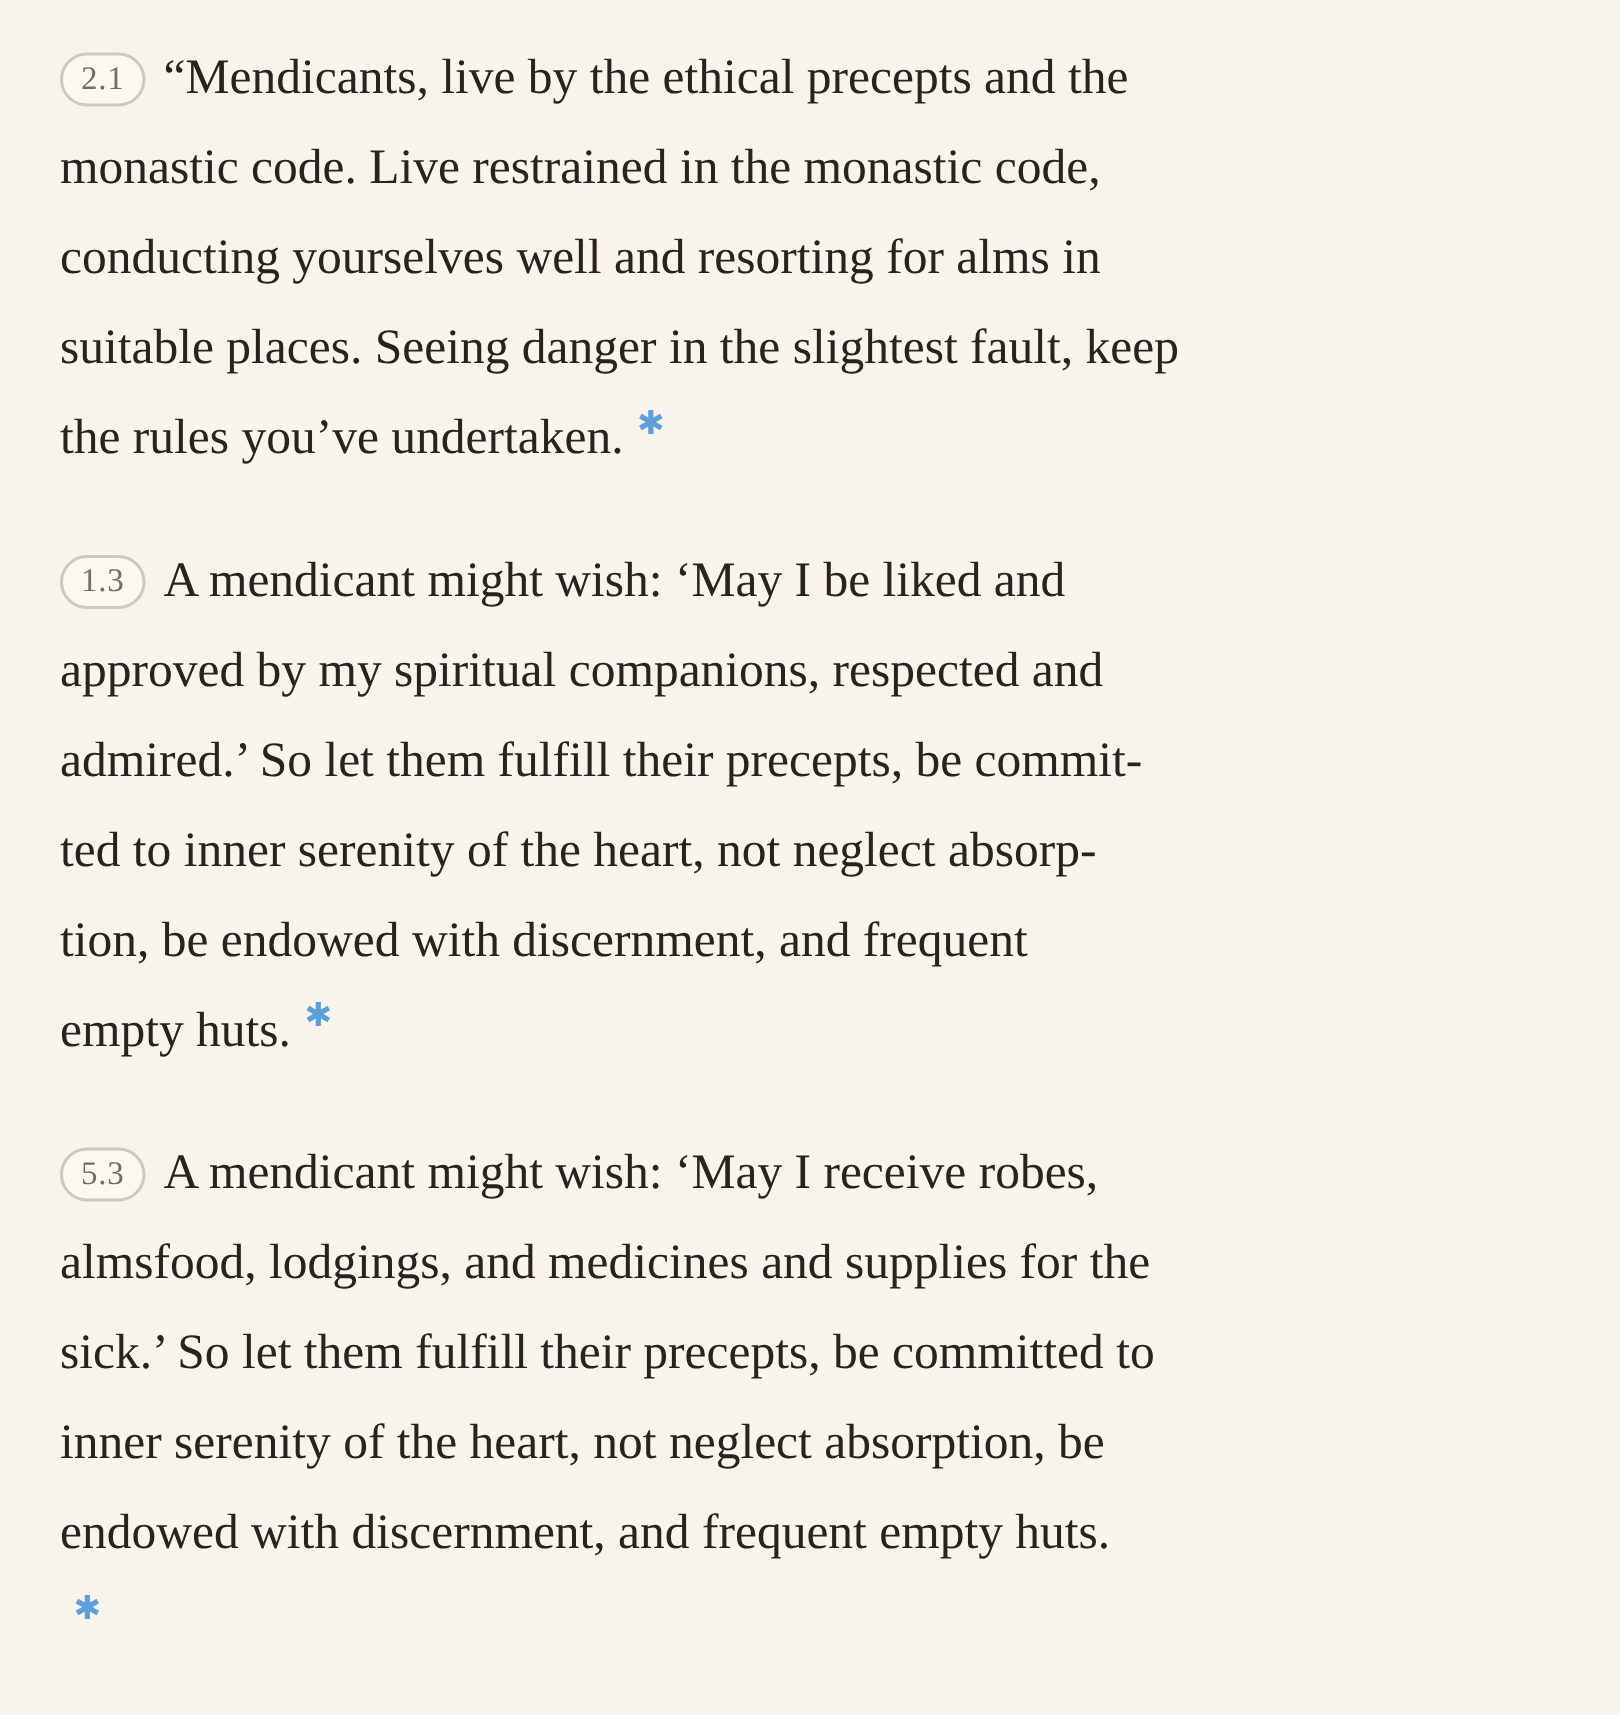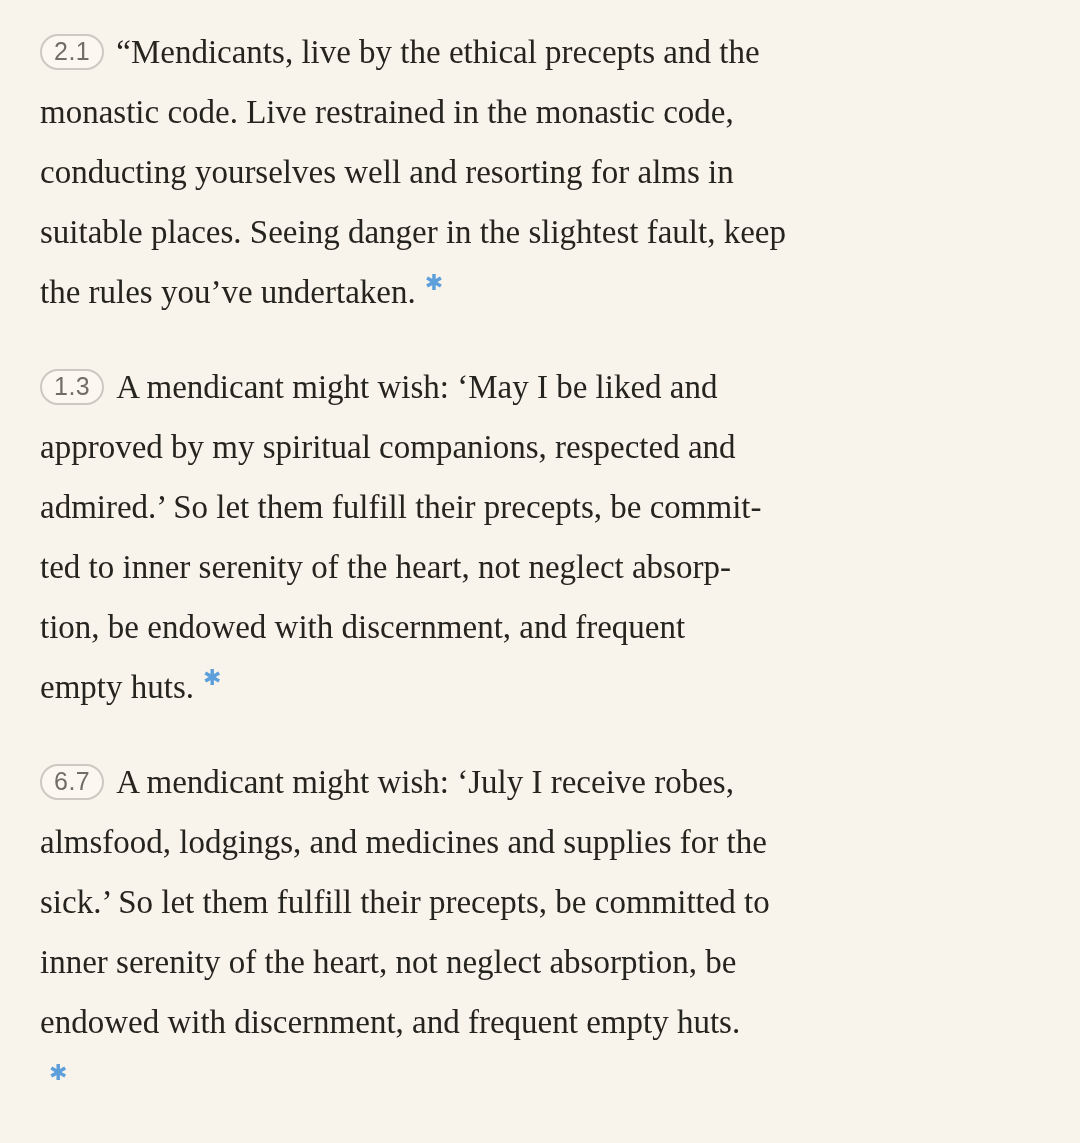--- a/index.html
+++ b/index.html
@@ -28,22 +28,22 @@
   p.segment {
     margin: 0 0 35px 0;
     white-space: normal;
   }
   .seg-text {
     white-space: pre-line;
     text-align: center;
   }
   .ref-badge {
     display: inline-block;
-    font-family: Liberation Sans, sans-serif;
-    font-size: 25px;
+    font-family: Liberation Serif, serif;
+    font-size: 22px;
     line-height: 28px;
     color: var(--badge-text);
     background: var(--badge-bg);
     border: 2px solid var(--badge-border);
     border-radius: 999px;
     padding: 1px 12px 3px 12px;
     margin-right: 12px;
     vertical-align: 3px;
     letter-spacing: 0.5px;
     cursor: pointer;
@@ -73,20 +73,20 @@
 suitable places. Seeing danger in the slightest fault, keep
 the rules you’ve undertaken.</span><sup class="note-marker"><span class="asterisk">✱</span></sup></p>
 
   <p class="segment"><span class="ref-badge">1.3</span><span class="seg-text">A mendicant might wish: ‘May I be liked and
 approved by my spiritual companions, respected and
 admired.’ So let them fulfill their precepts, be commit-
 ted to inner serenity of the heart, not neglect absorp-
 tion, be endowed with discernment, and frequent
 empty huts.</span><sup class="note-marker"><span class="asterisk">✱</span></sup></p>
 
-  <p class="segment"><span class="ref-badge">6.7</span><span class="seg-text">A mendicant might wish: ‘July I receive robes,
+  <p class="segment"><span class="ref-badge">5.3</span><span class="seg-text">A mendicant might wish: ‘May I receive robes,
 almsfood, lodgings, and medicines and supplies for the
 sick.’ So let them fulfill their precepts, be committed to
 inner serenity of the heart, not neglect absorption, be
 endowed with discernment, and frequent empty huts.
 </span><sup class="note-marker"><span class="asterisk">✱</span></sup></p>
 
 </main>
 
 </body></html>

